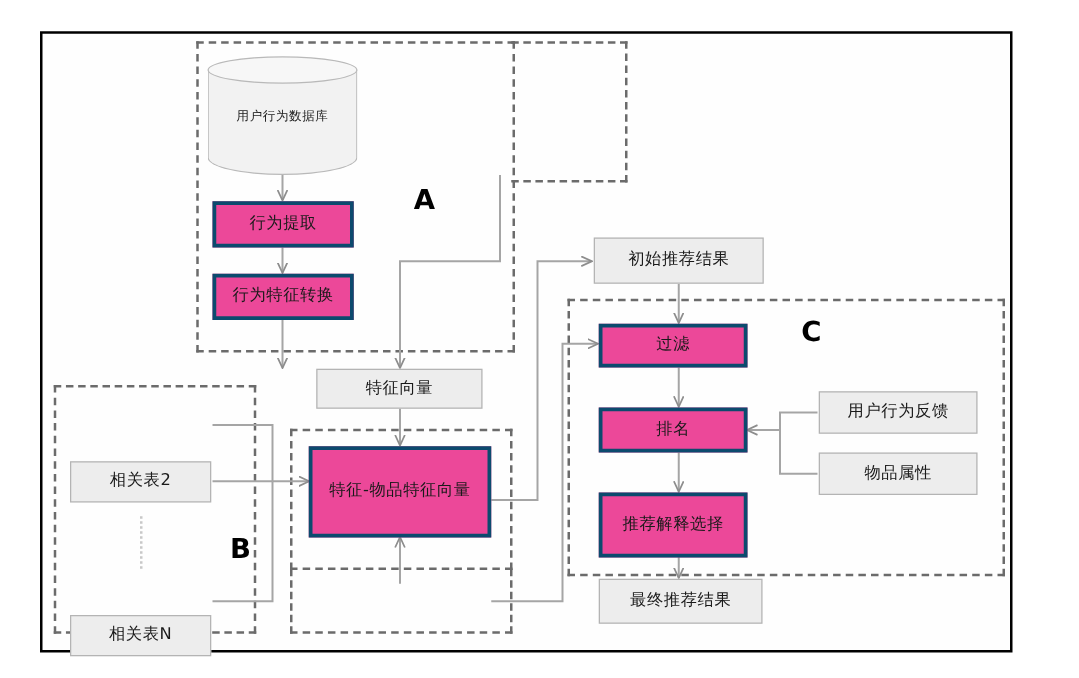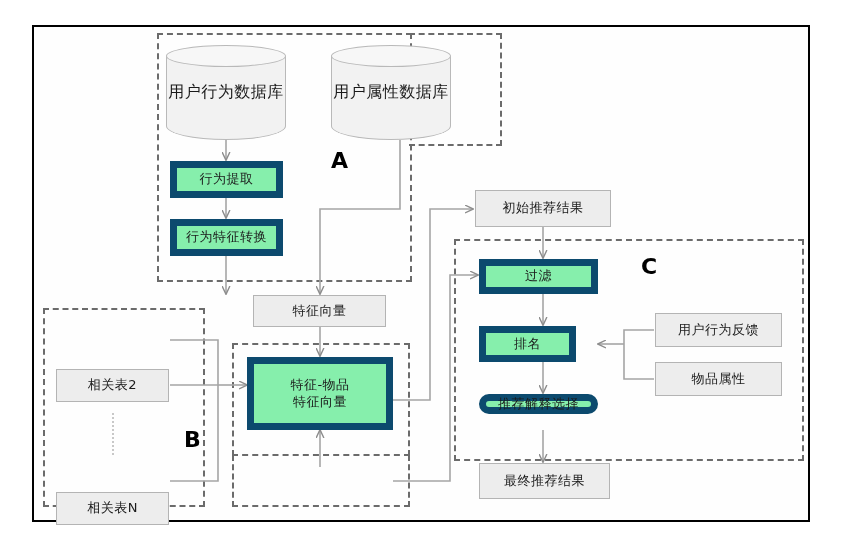--- a/index.html
+++ b/index.html
@@ -3,28 +3,28 @@
 <meta charset="utf-8">
 <style>
   html,body{margin:0;padding:0;background:#ffffff;}
   body{font-family:"DejaVu Sans","Liberation Sans",sans-serif;}
   #canvas{position:relative;width:863px;height:542px;background:#ffffff;overflow:hidden;}
   #frame{position:absolute;left:32px;top:25px;width:778px;height:497px;border:2px solid #000;box-sizing:border-box;background:#fefefe;}
 
   .node{position:absolute;box-sizing:border-box;display:flex;align-items:center;justify-content:center;text-align:center;
         font-size:13px;color:#1a1a1a;line-height:1.25;letter-spacing:.5px;}
   .light{background:#ededed;border:1px solid #b4b4b4;}
-  .dark{background:#86efac;border:7px solid #0c4a6e;}
+  .dark{background:#ec4899;border:3px solid #0c4a6e;}
 
   .cyl{position:absolute;box-sizing:border-box;}
   .cyl .body{position:absolute;left:0;right:0;top:11px;bottom:0;background:#f2f2f2;border:1px solid #b9b9b9;border-top:none;
              border-radius:0 0 50% 50%/0 0 14px 14px;}
   .cyl .top{position:absolute;left:0;right:0;top:0;height:22px;background:#f7f7f7;border:1px solid #b9b9b9;border-radius:50%/50%;box-sizing:border-box;}
   .cyl .lbl{position:absolute;left:0;right:0;top:0;bottom:0;display:flex;align-items:center;justify-content:center;
-            font-size:16px;color:#1a1a1a;letter-spacing:.5px;}
+            font-size:10px;color:#1a1a1a;letter-spacing:.5px;}
 
   .dash{position:absolute;box-sizing:border-box;border:2px dashed #6b6b6b;}
   .grouplabel{position:absolute;font-weight:bold;font-size:22px;color:#000;font-family:"DejaVu Sans","Liberation Sans",sans-serif;}
 
   .dotcol{position:absolute;border-left:2px dotted #c8c8c8;}
   svg.links{position:absolute;left:0;top:0;width:863px;height:542px;overflow:visible;}
 </style>
 </head>
 <body>
 
@@ -84,39 +84,34 @@
       <path d="M543,430 L543,462" marker-end="url(#ah)"></path>
     </g>
   </svg>
 
   <div class="cyl" style="left:166px;top:45px;width:120px;height:95px;">
     <div class="body"></div>
     <div class="top"></div>
     <div class="lbl">用户行为数据库</div>
   </div>
 
-  <div class="cyl" style="left:331px;top:45px;width:120px;height:95px;">
-    <div class="body"></div>
-    <div class="top"></div>
-    <div class="lbl">用户属性数据库</div>
-  </div>
 
   <div class="node dark" style="left:170px;top:161px;width:113px;height:37px;">
     <span>行为提取</span>
   </div>
 
-  <div class="node dark" style="left:170px;top:219px;width:113px;height:37px;">
+  <div class="node dark" style="left:170px;top:219px;width:113px;height:37px;font-family:Liberation Mono, monospace;">
     <span>行为特征转换</span>
   </div>
 
   <div class="node light" style="left:253px;top:295px;width:133px;height:32px;">
     <span>特征向量</span>
   </div>
 
-  <div class="node dark" style="left:247px;top:357px;width:146px;height:73px;flex-direction:column;">
+  <div class="node dark" style="left:247px;top:357px;width:146px;height:73px;flex-direction:row;">
     <span>特征-物品</span>
     <span>特征向量</span>
   </div>
 
 
   <div class="node light" style="left:56px;top:369px;width:113px;height:33px;text-align:right;">
     <span>相关表2</span>
   </div>
   <div class="dotcol" style="left:112px;top:413px;height:42px;"></div>
   <div class="node light" style="left:56px;top:464px;width:113px;height:33px;margin-top:28px;">
@@ -124,25 +119,25 @@
   </div>
 
   <div class="node light" style="left:475px;top:190px;width:136px;height:37px;">
     <span>初始推荐结果</span>
   </div>
 
   <div class="node dark" style="left:479px;top:259px;width:119px;height:35px;">
     <span>过滤</span>
   </div>
 
-  <div class="node dark" style="left:479px;top:326px;width:97px;height:36px;">
+  <div class="node dark" style="left:479px;top:326px;width:119px;height:36px;">
     <span>排名</span>
   </div>
 
-  <div class="node dark" style="left:479px;top:394px;width:119px;height:20px;border-radius:10px;">
+  <div class="node dark" style="left:479px;top:394px;width:119px;height:52px;">
     <span>推荐解释选择</span>
   </div>
 
   <div class="node light" style="left:479px;top:463px;width:131px;height:36px;">
     <span>最终推荐结果</span>
   </div>
 
   <div class="node light" style="left:655px;top:313px;width:127px;height:34px;">
     <span>用户行为反馈</span>
   </div>

